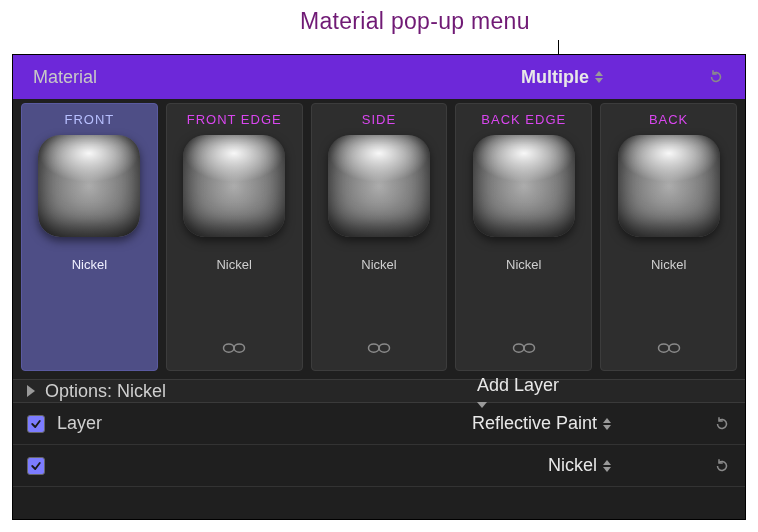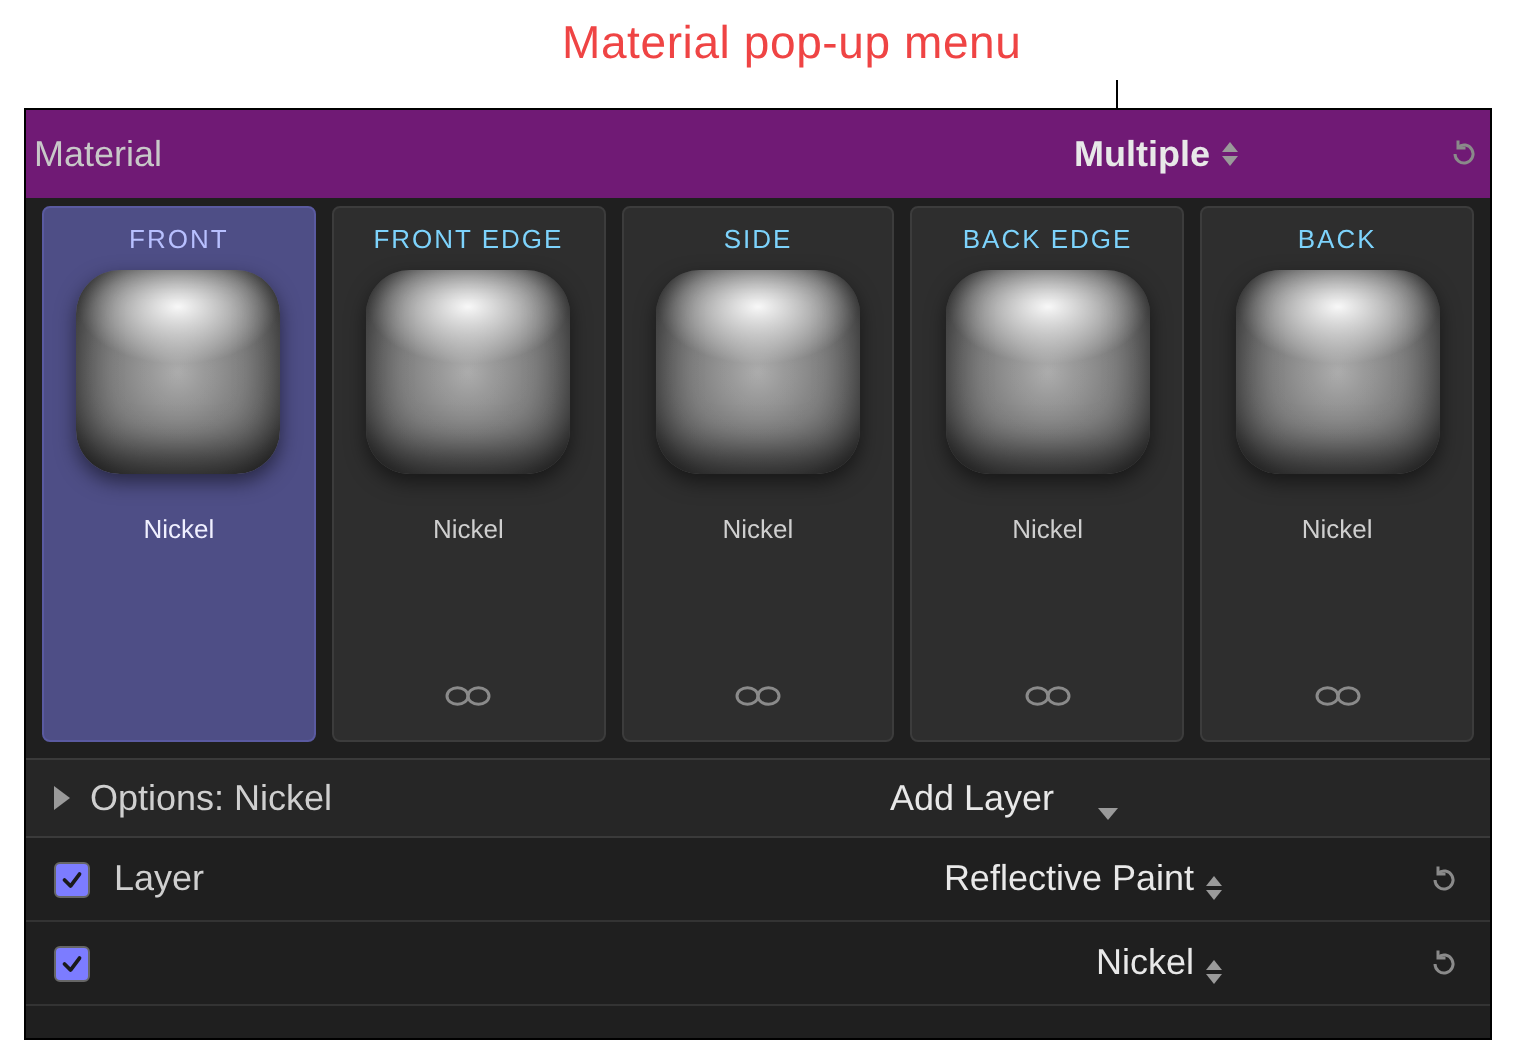--- a/index.html
+++ b/index.html
@@ -6,23 +6,23 @@
     body {
       font-family: -apple-system, "Helvetica Neue", Arial, sans-serif;
       background: #fff;
       width: 758px;
       height: 532px;
       position: relative;
     }
     .callout-label {
       position: absolute;
       top: 8px;
-      left: 281px;
+      left: 300px;
       font-size: 23px;
-      color: #ef4444;
+      color: #701a75;
       letter-spacing: 0.3px;
     }
     .callout-line {
       position: absolute;
       top: 40px;
       left: 558px;
       width: 1px;
       height: 35px;
       background: #000;
     }
@@ -33,22 +33,22 @@
       width: 734px;
       height: 466px;
       background: #1f1f1f;
       border: 1px solid #000;
       overflow: hidden;
     }
     .panel-header {
       display: flex;
       align-items: center;
       height: 44px;
-      padding: 0 4px;
-      background: #701a75;
+      padding: 0 20px;
+      background: #6d28d9;
     }
     .panel-title {
       font-size: 18px;
       color: #c8c8c8;
       flex: 0 0 auto;
     }
     .header-spacer { flex: 1; }
     .popup {
       display: flex;
       align-items: center;
@@ -99,21 +99,21 @@
       height: 268px;
       cursor: pointer;
     }
     .facet.selected {
       background: #4e4e86;
       border-color: #5a5aa0;
     }
     .facet-title {
       font-size: 13px;
       letter-spacing: 1px;
-      color: #7dd3fc;
+      color: #d946ef;
       text-transform: uppercase;
       margin-bottom: 6px;
       white-space: nowrap;
     }
     .facet.selected .facet-title { color: #b8c0ff; }
 
     .swatch {
       width: 102px;
       height: 102px;
       position: relative;
@@ -142,47 +142,48 @@
       align-items: center;
       justify-content: center;
       width: 32px;
       height: 20px;
     }
     .link-svg { width: 30px; height: 16px; }
 
     .options-row {
       display: flex;
       align-items: center;
-      height: 40px;
+      height: 24px;
       padding: 0 14px;
       background: #262626;
       border-top: 1px solid #3a3a3a;
       border-bottom: 1px solid #3a3a3a;
     }
     .disclosure {
       width: 0; height: 0;
       border-top: 6px solid transparent;
       border-bottom: 6px solid transparent;
       border-left: 8px solid #9a9a9a;
       margin-right: 10px;
       cursor: pointer;
     }
     .options-label {
       font-size: 18px;
       color: #cfcfcf;
     }
     .options-spacer { flex: 1; }
     .add-layer {
       display: flex;
-      align-items: flex-end;
-      gap: 22px;
+      align-items: flex-start;
+      gap: 6px;
       font-size: 18px;
       color: #e8e8e8;
       cursor: pointer;
       margin-right: 172px;
+      flex-direction: column;
     }
     .chev-down {
       width: 0; height: 0;
       border-left: 5px solid transparent;
       border-right: 5px solid transparent;
       border-top: 6px solid #9a9a9a;
     }
 
     .param-row {
       display: flex;
@@ -207,21 +208,21 @@
     .checkmark {
       width: 12px; height: 12px;
     }
     .param-label {
       font-size: 18px;
       color: #cfcfcf;
     }
     .param-spacer { flex: 1; }
     .param-popup {
       display: flex;
-      align-items: flex-end;
+      align-items: center;
       gap: 6px;
       font-size: 18px;
       color: #e8e8e8;
       cursor: pointer;
       margin-right: 12px;
     }
     .row-reset {
       color: #8a8a8a;
       cursor: pointer;
       margin-left: 90px;

